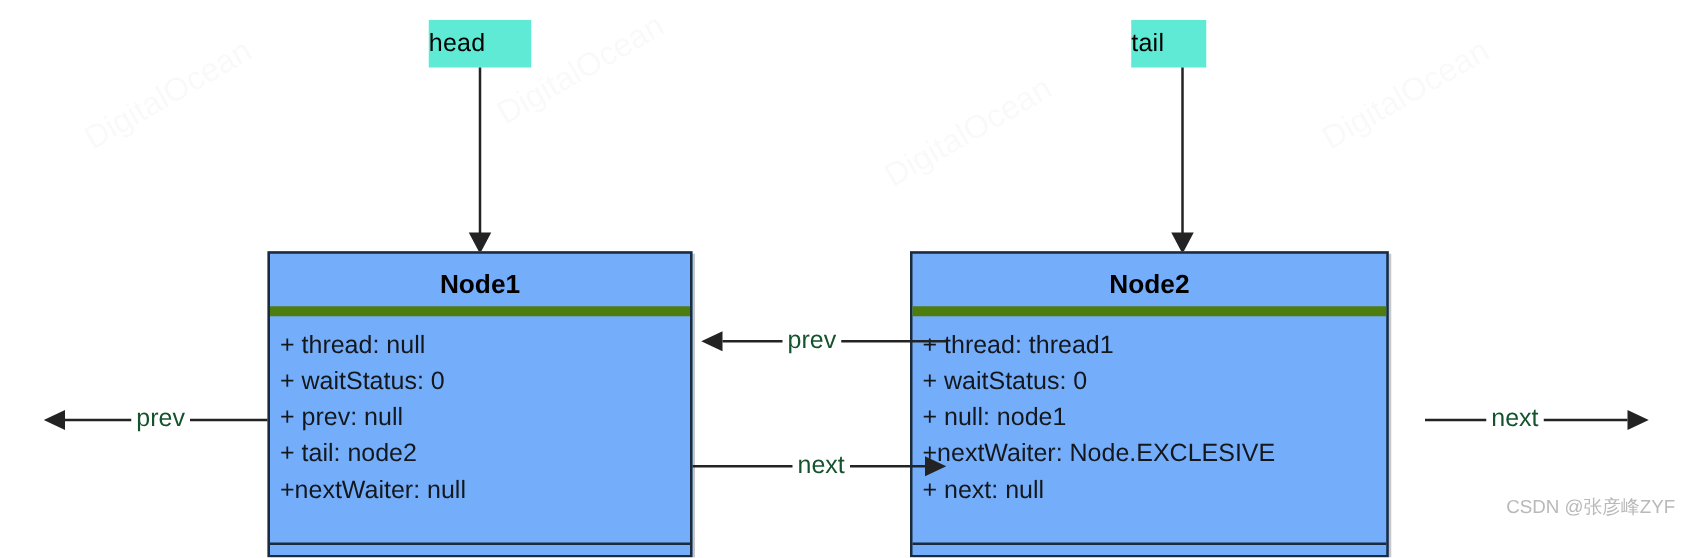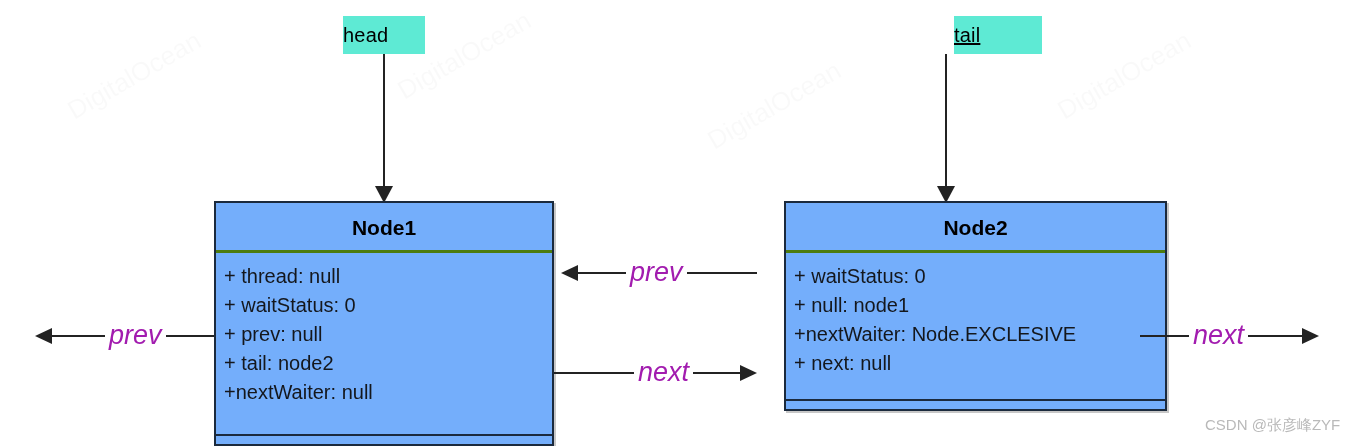--- a/index.html
+++ b/index.html
@@ -37,21 +37,21 @@
     box-sizing: border-box;
     box-shadow: 2px 2px 0 rgba(0,0,0,.22);
   }
   .node-title {
     height: 50px;
     line-height: 50px;
     text-align: center;
     font-size: 21px;
     font-weight: bold;
     color: #000000;
-    border-bottom: 3px solid #4d7c0f;
+    border-bottom: 8px solid #4d7c0f;
     box-sizing: border-box;
   }
   .node-body {
     padding: 9px 16px 6px 8px;
     box-sizing: border-box;
   }
   .attr {
     font-size: 20px;
     line-height: 29px;
     color: #14171c;
@@ -94,27 +94,26 @@
     border-bottom: 8px solid transparent;
     border-left: 17px solid #232323;
   }
   .arrow-down {
     border-left: 9px solid transparent;
     border-right: 9px solid transparent;
     border-top: 17px solid #232323;
   }
   .edge-label {
     position: absolute;
-    font-size: 27px;
-    color: #a21caf;
+    font-size: 20px;
+    color: #14532d;
     background: #ffffff;
     padding: 0 4px;
     line-height: 22px;
     white-space: nowrap;
-    font-style: italic;
   }
 
   
   .watermark {
     position: absolute;
     font-size: 15px;
     color: #b9b9b9;
     white-space: nowrap;
   }
   .bg-watermark {
@@ -135,39 +134,40 @@
   <div class="bg-watermark" style="left:390px; top:40px;">DigitalOcean</div>
   <div class="bg-watermark" style="left:700px; top:90px;">DigitalOcean</div>
   <div class="bg-watermark" style="left:1050px;top:60px;">DigitalOcean</div>
   <div class="bg-watermark" style="left:240px; top:330px;">DigitalOcean</div>
   <div class="bg-watermark" style="left:900px; top:330px;">DigitalOcean</div>
 
   <div class="ptr-box" style="left:343px; top:16px; width:82px; height:38px;">head</div>
   <div class="vline" style="left:383px; top:54px; height:136px;"></div>
   <div class="arrow-down" style="left:375px; top:186px;"></div>
 
-  <div class="ptr-box" style="left:954px; top:16px; width:88px; height:38px;text-decoration:underline;">tail</div>
+  <div class="ptr-box" style="left:905px; top:16px; width:60px; height:38px;">tail</div>
   <div class="vline" style="left:945px; top:54px; height:136px;"></div>
   <div class="arrow-down" style="left:937px; top:186px;"></div>
 
   <div class="node" style="left:214px; top:201px; width:340px; height:245px;">
     <div class="node-title">Node1</div>
     <div class="node-body">
       <div class="attr">+ thread: null</div>
       <div class="attr">+ waitStatus: 0</div>
       <div class="attr">+ prev: null</div>
       <div class="attr">+ tail: node2</div>
       <div class="attr">+nextWaiter: null</div>
     </div>
     <div class="node-footer"></div>
   </div>
 
-  <div class="node" style="left:784px; top:201px; width:383px; height:210px;">
+  <div class="node" style="left:728px; top:201px; width:383px; height:245px;">
     <div class="node-title">Node2</div>
     <div class="node-body">
+      <div class="attr">+ thread: thread1</div>
       <div class="attr">+ waitStatus: 0</div>
       <div class="attr">+ null: node1</div>
       <div class="attr">+nextWaiter: Node.EXCLESIVE</div>
       <div class="attr">+ next: null</div>
     </div>
     <div class="node-footer"></div>
   </div>
 
   <div class="hline" style="left:52px; top:335px; width:162px;"></div>
   <div class="arrow-left" style="left:35px; top:328px;"></div>
@@ -178,15 +178,15 @@
   <div class="edge-label" style="left:626px; top:261px;">prev</div>
 
   <div class="hline" style="left:554px; top:372px; width:186px;"></div>
   <div class="arrow-right" style="left:740px; top:365px;"></div>
   <div class="edge-label" style="left:634px; top:361px;">next</div>
 
   <div class="hline" style="left:1140px; top:335px; width:162px;"></div>
   <div class="arrow-right" style="left:1302px; top:328px;"></div>
   <div class="edge-label" style="left:1189px; top:324px;">next</div>
 
-  <div class="watermark" style="left:1205px; top:416px;">CSDN @张彦峰ZYF</div>
+  <div class="watermark" style="left:1205px; top:396px;">CSDN @张彦峰ZYF</div>
 
 </div>
 
 </body></html>

